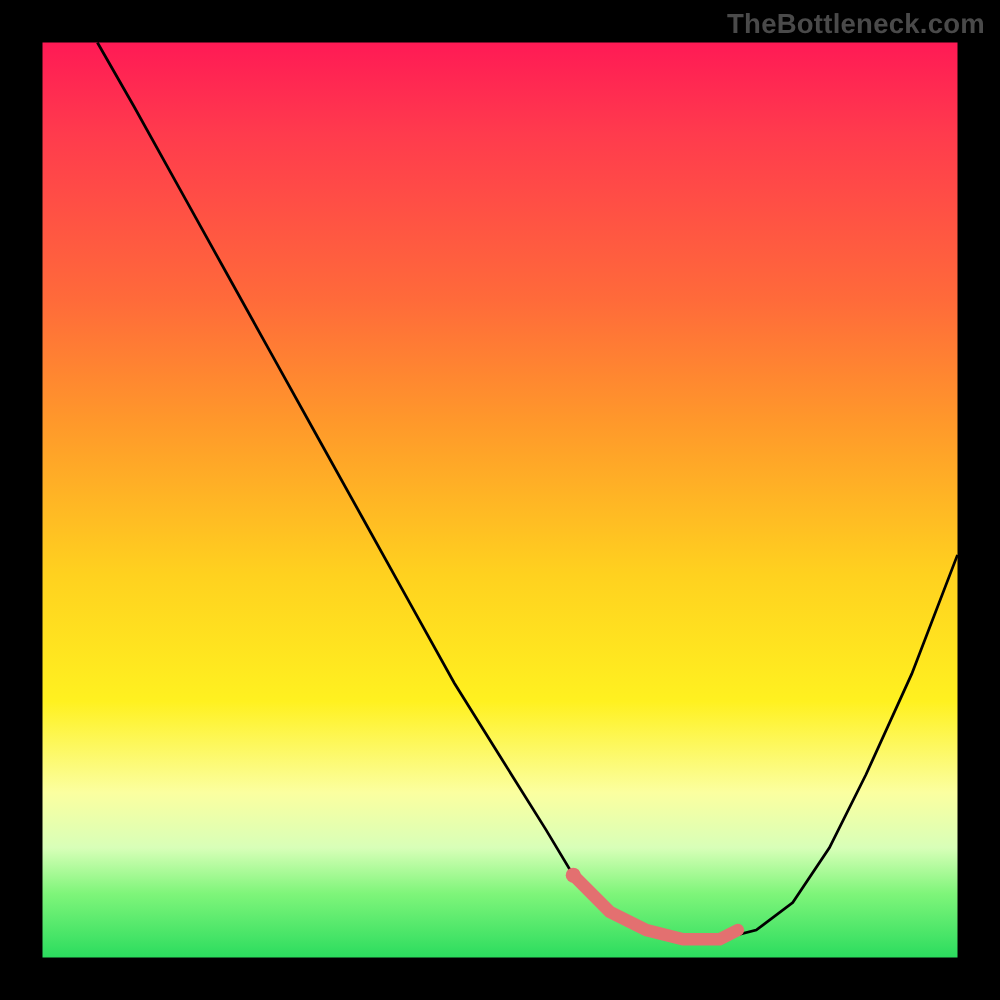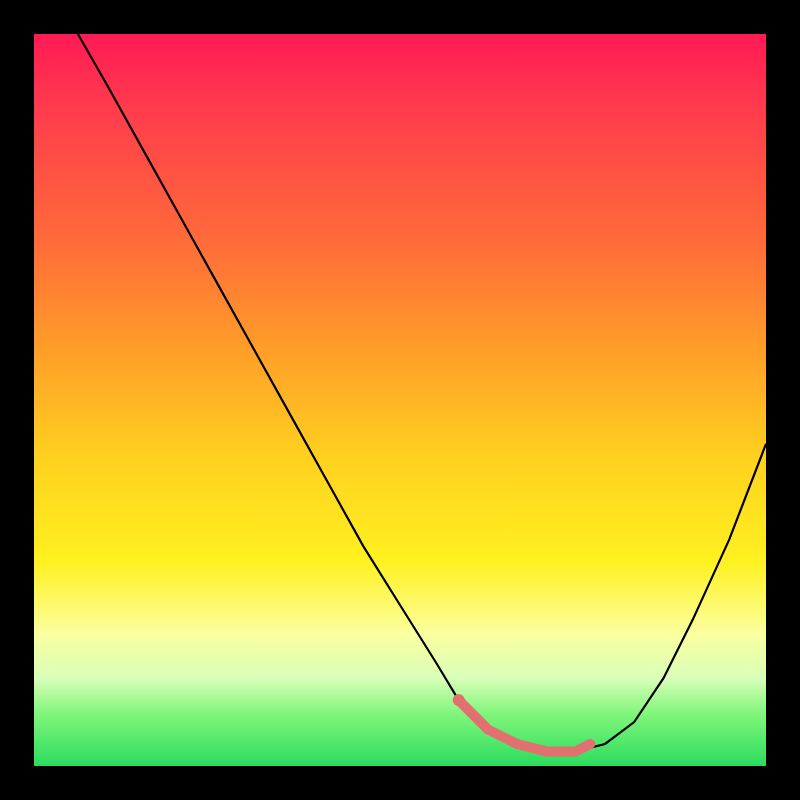--- a/index.html
+++ b/index.html
@@ -76,20 +76,21 @@
     stroke-linecap: round;
   }
   .curve circle.highlight-dot {
     fill: #e37070;
   }
 </style>
 </head>
 <body>
 
 <div class="frame">
+  <div class="watermark">TheBottleneck.com</div>
 
   <div class="plot-outer">
     <div class="plot-gradient"></div>
 
     <svg class="curve" viewBox="0 0 732 732" preserveAspectRatio="none">
       <path class="main" d="M43.9 0.0 L73.2 51.2 L109.8 117.1 L146.4 183.0 L183.0 248.9 L219.6 314.8 L256.2 380.6 L292.8 446.5 L329.4 512.4 L366.0 571.0 L402.6 629.5 L424.6 666.1 L453.8 695.4 L483.1 710.0 L512.4 717.4 L541.7 717.4 L571.0 710.0 L600.2 688.1 L629.5 644.2 L658.8 585.6 L695.4 505.1 L732.0 409.9"></path>
       <path class="highlight-seg" d="M424.6 666.1 L453.8 695.4 L483.1 710.0 L512.4 717.4 L541.7 717.4 L556.3 710.0"></path>
       <circle class="highlight-dot" r="6" cx="424.6" cy="666.1"></circle>
     </svg>
   </div>

